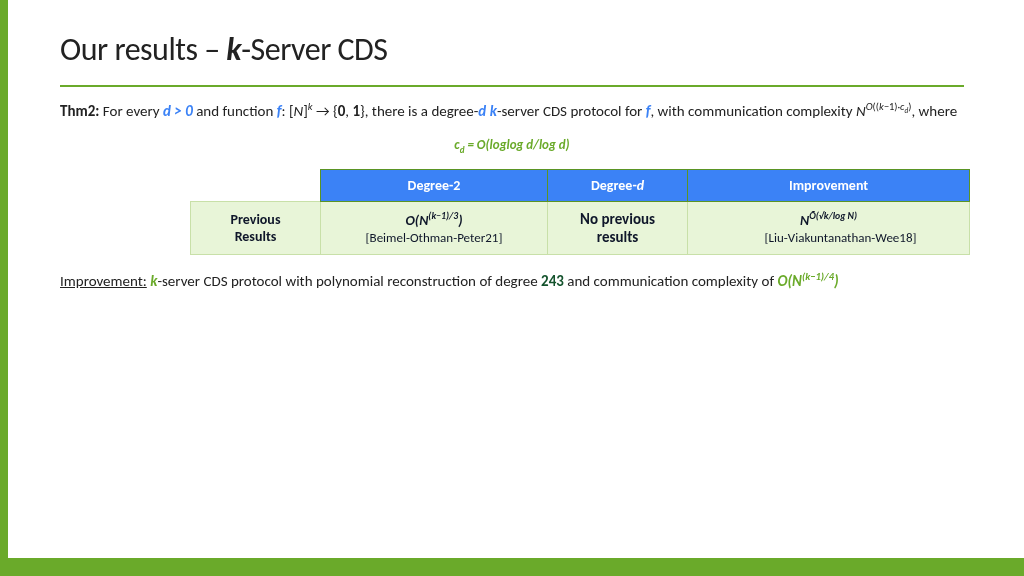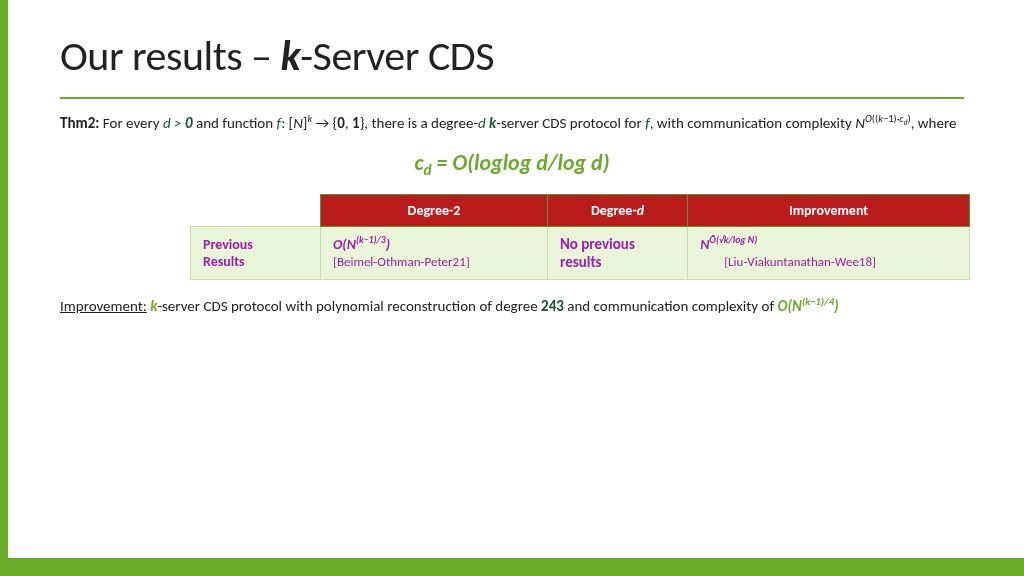--- a/index.html
+++ b/index.html
@@ -34,21 +34,21 @@
     .left-bar {
       position: absolute;
       top: 0;
       left: 0;
       width: 8px;
       height: 558px;
       background: #6aaa2a;
     }
 
     .title {
-      font-size: 42px;
+      font-size: 32px;
       font-weight: 300;
       color: #222;
       margin-bottom: 16px;
       letter-spacing: -0.5px;
     }
 
     .title-k {
       font-style: italic;
       font-weight: 700;
       color: #222;
@@ -61,41 +61,41 @@
     }
 
     .thm-text {
       font-size: 15px;
       color: #222;
       line-height: 1.55;
       margin-bottom: 14px;
     }
 
     .thm-text .bold { font-weight: 700; }
-    .thm-text .green { color: #14532d; font-weight: 400; font-style: italic; }
+    .thm-text .green { color: #3b82f6; font-weight: 700; font-style: italic; }
 
     .formula-center {
       text-align: center;
       color: #6aaa2a;
-      font-size: 22px;
+      font-size: 13px;
       font-weight: 700;
       font-style: italic;
       margin-bottom: 14px;
     }
 
     
     .results-table {
       width: 780px;
       margin-left: 130px;
       border-collapse: collapse;
       margin-bottom: 14px;
     }
 
     .results-table th {
-      background: #b91c1c;
+      background: #3b82f6;
       color: white;
       font-weight: 700;
       font-size: 14px;
       padding: 7px 12px;
       text-align: center;
       border: 1px solid #5a9424;
     }
 
     .prev-results-cell {
       background: #6aaa2a;
@@ -103,24 +103,24 @@
       font-size: 16px;
       font-weight: 600;
       text-align: center;
       padding: 12px 14px;
       vertical-align: middle;
       width: 130px;
     }
 
     .results-table td {
       background: #e8f5d8;
-      text-align: left;
+      text-align: center;
       padding: 8px 12px;
       font-size: 14px;
-      color: #a21caf;
+      color: #0f172a;
       border: 1px solid #c8e0a8;
       vertical-align: middle;
     }
 
     .td-italic { font-style: italic; font-weight: 700; }
 
     .lower-bound {
       font-size: 15px;
       color: #222;
       margin-bottom: 10px;

